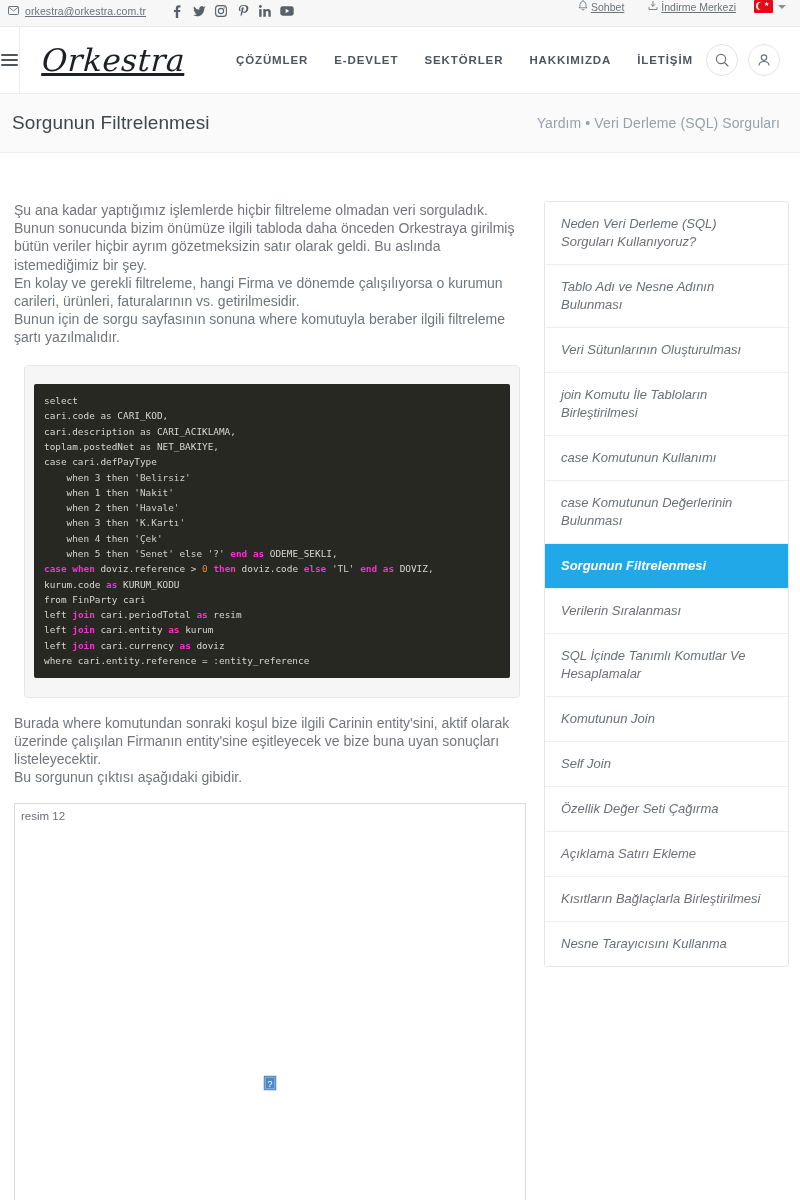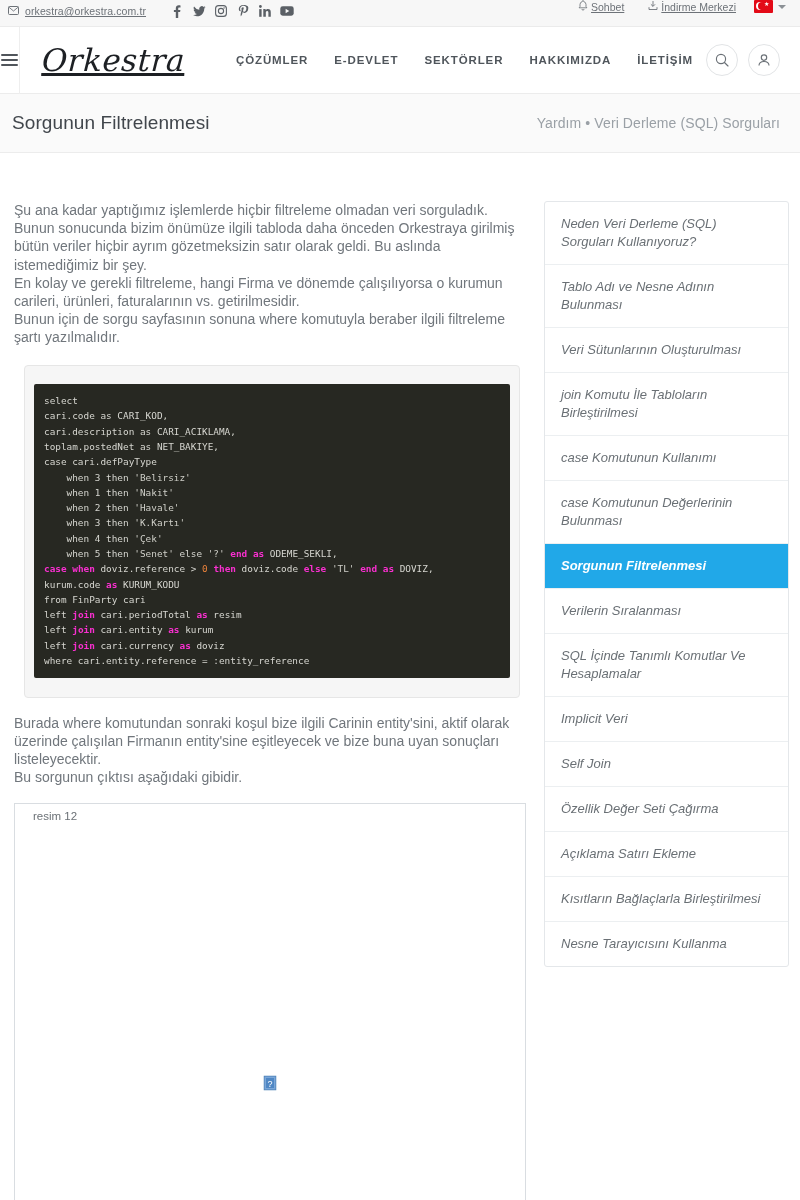--- a/index.html
+++ b/index.html
@@ -164,21 +164,21 @@
 
   
   .img-box {
     margin: 16px 0 0 4px;
     width: 512px; height: 560px;
     border: 1px solid #d9dde1;
     background: #ffffff;
     position: relative;
   }
   .img-alt {
-    position: absolute; top: 6px; left: 18px;
+    position: absolute; top: 6px; left: 6px;
     font-size: 11.5px; color: #6b7176;
   }
   .broken-icon {
     position: absolute; left: 50%; top: 50%;
     transform: translate(-50%, -50%);
     width: 13px; height: 15px;
   }
 
   
   .toc {
@@ -369,21 +369,21 @@
     <div class="toc" id="toc">
         <div class="toc-item"><span>Neden Veri Derleme (SQL) Sorguları Kullanıyoruz?</span></div>
         <div class="toc-item"><span>Tablo Adı ve Nesne Adının Bulunması</span></div>
         <div class="toc-item"><span>Veri Sütunlarının Oluşturulması</span></div>
         <div class="toc-item"><span>join Komutu İle Tabloların Birleştirilmesi</span></div>
         <div class="toc-item"><span>case Komutunun Kullanımı</span></div>
         <div class="toc-item"><span>case Komutunun Değerlerinin Bulunması</span></div>
         <div class="toc-item active"><span>Sorgunun Filtrelenmesi</span></div>
         <div class="toc-item"><span>Verilerin Sıralanması</span></div>
         <div class="toc-item"><span>SQL İçinde Tanımlı Komutlar Ve Hesaplamalar</span></div>
-        <div class="toc-item"><span>Implicit Veri</span></div>
+        <div class="toc-item"><span>Komutunun Join</span></div>
         <div class="toc-item"><span>Self Join</span></div>
         <div class="toc-item"><span>Özellik Değer Seti Çağırma</span></div>
         <div class="toc-item"><span>Açıklama Satırı Ekleme</span></div>
         <div class="toc-item"><span>Kısıtların Bağlaçlarla Birleştirilmesi</span></div>
         <div class="toc-item"><span>Nesne Tarayıcısını Kullanma</span></div>
       </div>
   </div>
 
 </div>
 

